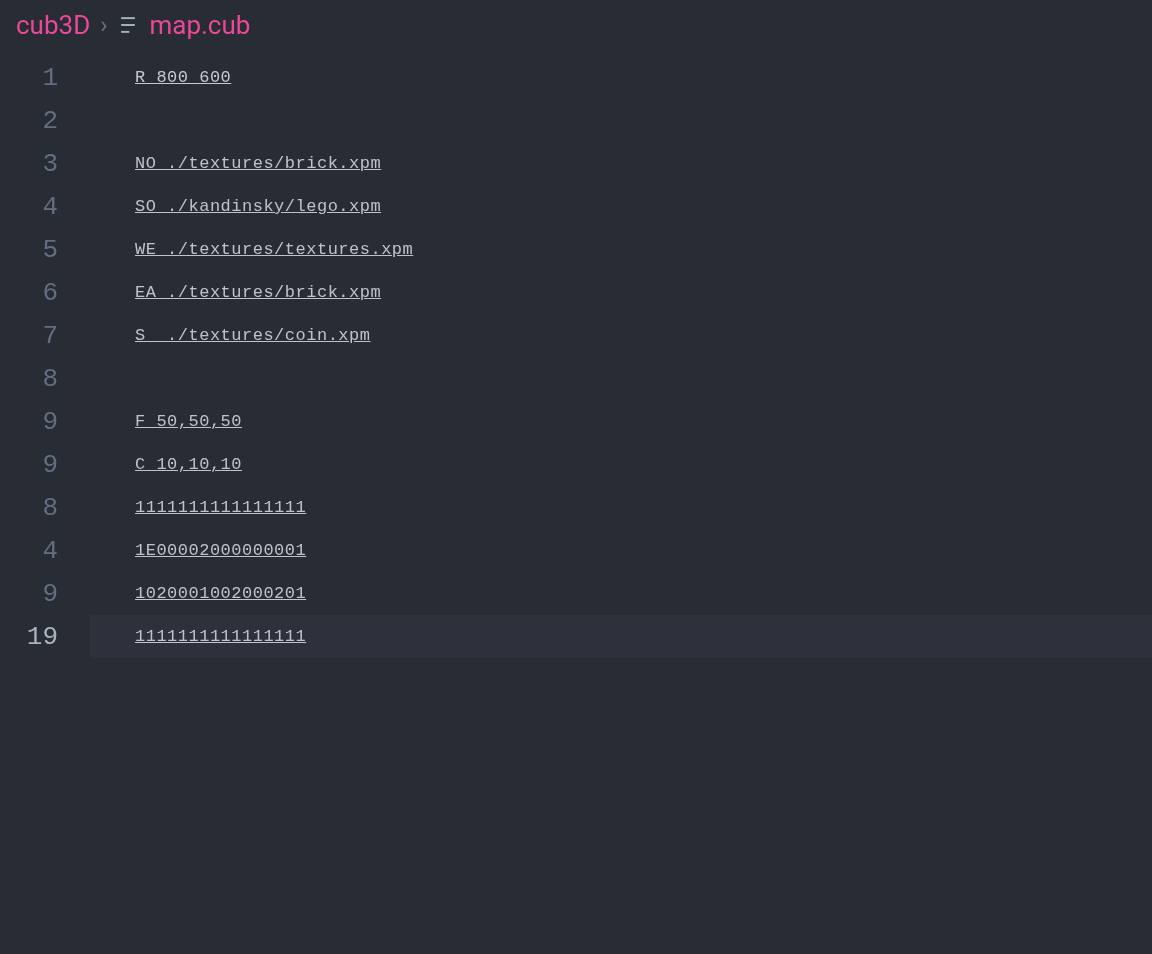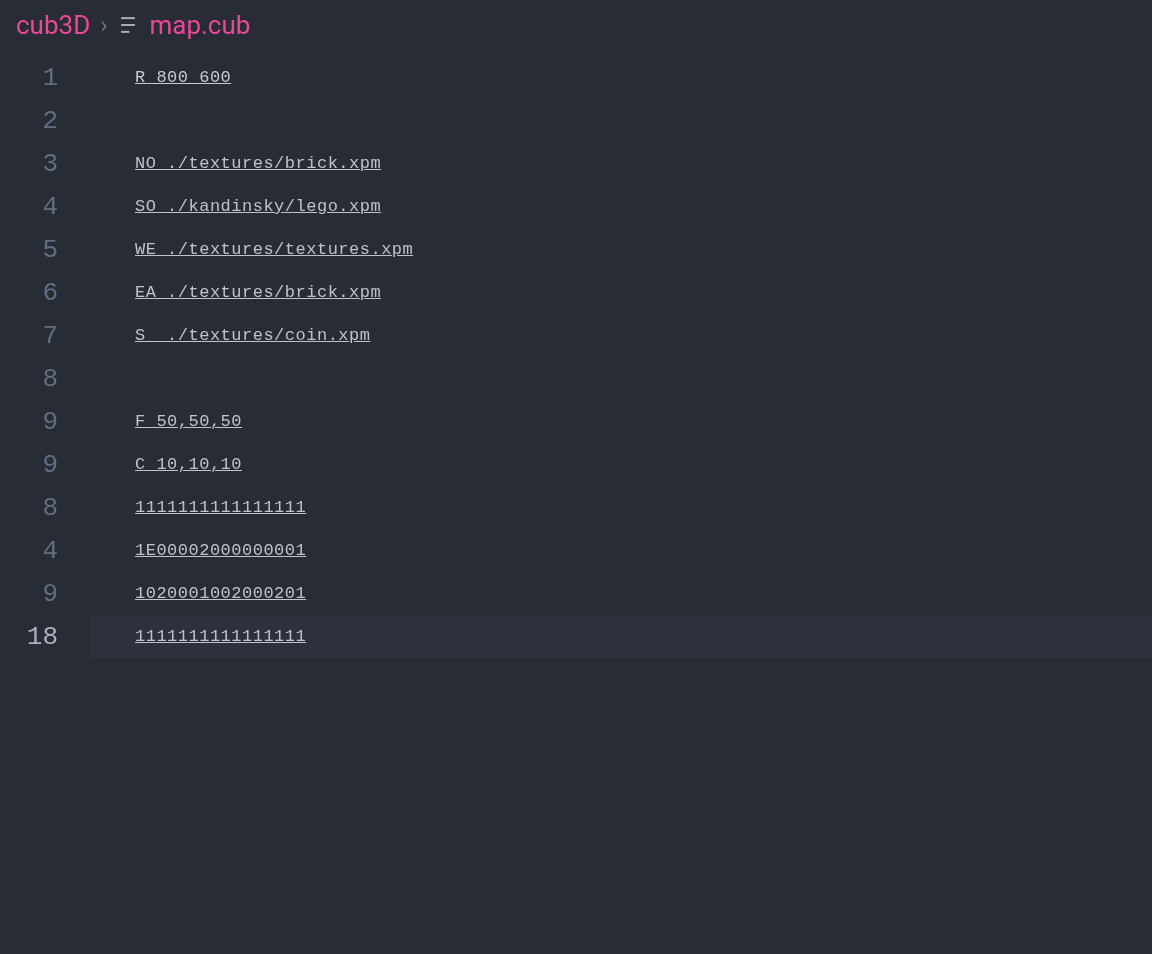--- a/index.html
+++ b/index.html
@@ -173,18 +173,18 @@
         <span class="content">1E00002000000001</span>
       </div>
     </div>
     <div class="line">
       <div class="gutter">9</div>
       <div class="content-bg">
         <span class="content">1020001002000201</span>
       </div>
     </div>
     <div class="line current">
-      <div class="gutter">18</div>
+      <div class="gutter">19</div>
       <div class="content-bg">
         <span class="content">1111111111111111</span>
       </div>
     </div>
   </div>
 
 </body></html>

